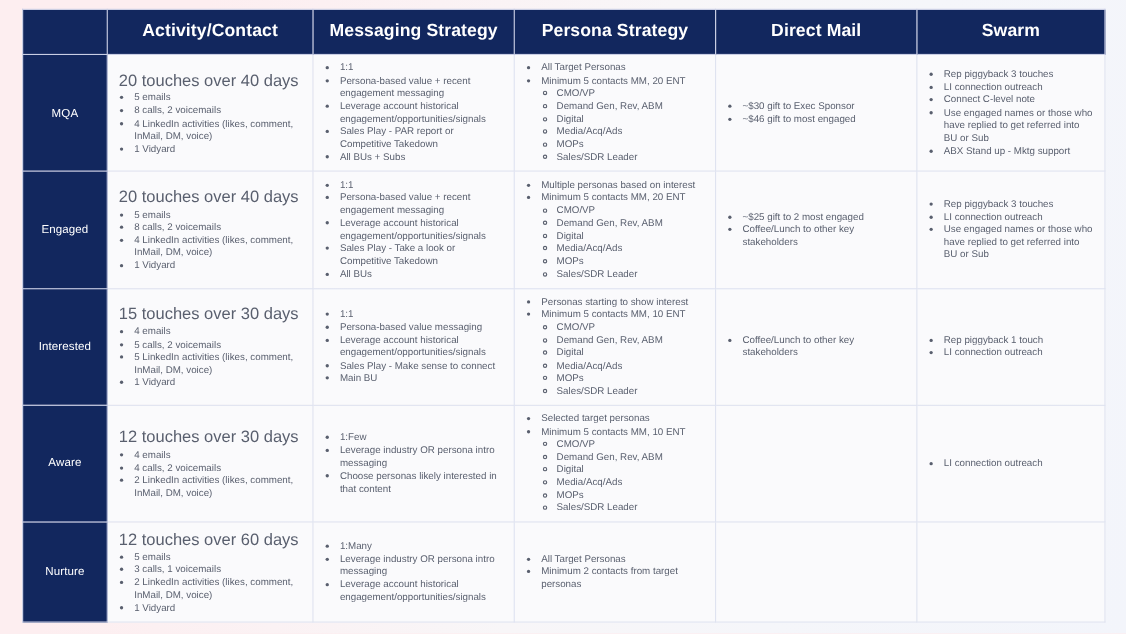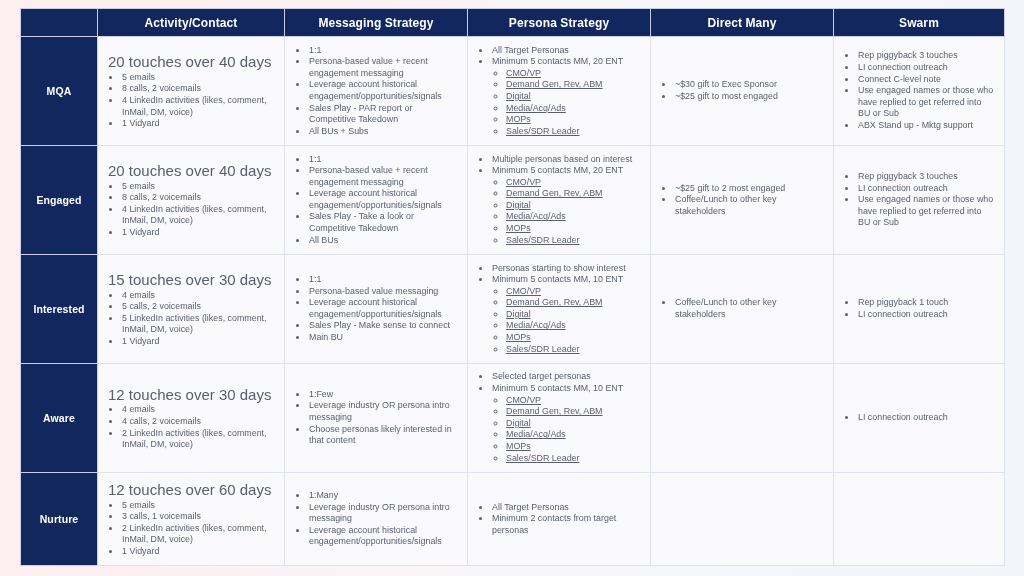--- a/index.html
+++ b/index.html
@@ -52,47 +52,47 @@
   col.c-act    { width: 187px; }
   col.c-msg    { width: 183px; }
   col.c-per    { width: 183px; }
   col.c-dm     { width: 183px; }
   col.c-swarm  { width: 171px; }
 
   
   thead th {
     background: #12275e;
     color: #ffffff;
-    font-size: 12px;
+    font-size: 16px;
     font-weight: bold;
     letter-spacing: 0.1px;
     text-align: center;
     vertical-align: middle;
     height: 28px;
-    padding: 0 4px;
+    padding: 11px 4px;
     border: 1px solid #c9cee4;
     box-sizing: border-box;
   }
   thead th.corner {
     background: #12275e;
   }
 
   
   tbody td {
     background: #fafafc;
     border: 1px solid #dfe3f0;
     vertical-align: middle;
     padding: 6px 9px 6px 10px;
     box-sizing: border-box;
   }
   tbody td.stage {
     background: #12275e;
     color: #ffffff;
     font-size: 10.5px;
-    font-weight: bold;
+    font-weight: normal;
     text-align: center;
     vertical-align: middle;
     padding: 4px 2px;
     border: 1px solid #c9cee4;
     letter-spacing: 0.1px;
   }
 
   
   .cell-body {
     color: #595f6e;
@@ -118,21 +118,20 @@
     font-size: 8.9px;
     line-height: 1.30;
   }
   ul.l1 > li::marker {
     font-size: 8.5px;
   }
   ul.l2 {
     margin: 0;
     padding: 0 0 0 14px;
     list-style-type: circle;
-    text-decoration: underline;
   }
   ul.l2 > li {
     margin: 0;
     padding: 0;
     color: #595f6e;
     font-size: 8.9px;
     line-height: 1.30;
   }
   ul.l2 > li::marker {
     font-size: 8.5px;
@@ -158,21 +157,21 @@
         <col class="c-per">
           <col class="c-dm">
           <col class="c-swarm">
       </colgroup>
       <thead>
         <tr>
           <th class="corner"></th>
           <th>Activity/Contact</th>
           <th>Messaging Strategy</th>
           <th>Persona Strategy</th>
-          <th>Direct Many</th>
+          <th>Direct Mail</th>
           <th>Swarm</th>
         </tr>
       </thead>
       <tbody id="matrix-body">
           <tr>
             <td class="stage">MQA</td>
             <td>
               <div class="cell-body">
                 <p class="lead">20 touches over 40 days</p>
                 <ul class="l1">
@@ -209,21 +208,21 @@
                       <li>Sales/SDR Leader</li>
                     </ul>
                   </li>
                 </ul>
               </div>
             </td>
             <td>
               <div class="cell-body">
                 <ul class="l1">
                   <li>~$30 gift to Exec Sponsor</li>
-                  <li>~$25 gift to most engaged</li>
+                  <li>~$46 gift to most engaged</li>
                 </ul>
               </div>
             </td>
             <td>
               <div class="cell-body">
                 <ul class="l1">
                   <li>Rep piggyback 3 touches</li>
                   <li>LI connection outreach</li>
                   <li>Connect C-level note</li>
                   <li>Use engaged names or those who have replied to get referred into BU or Sub</li>

